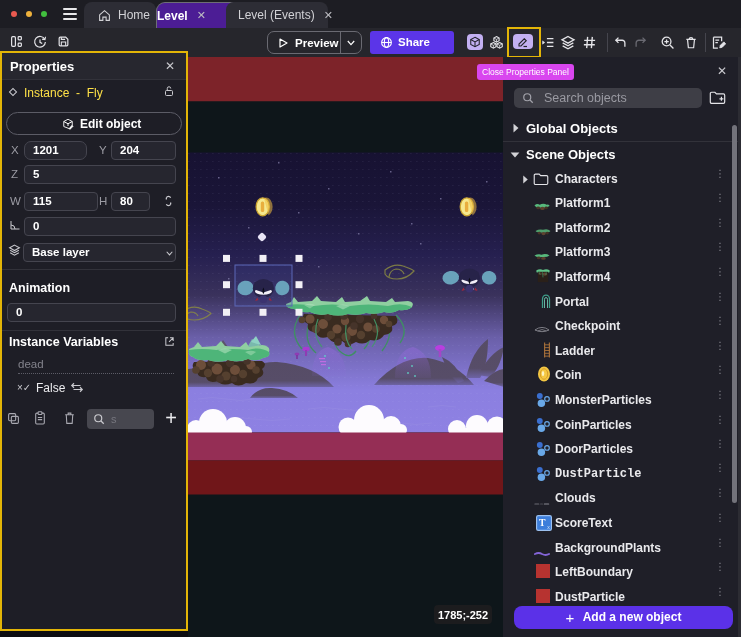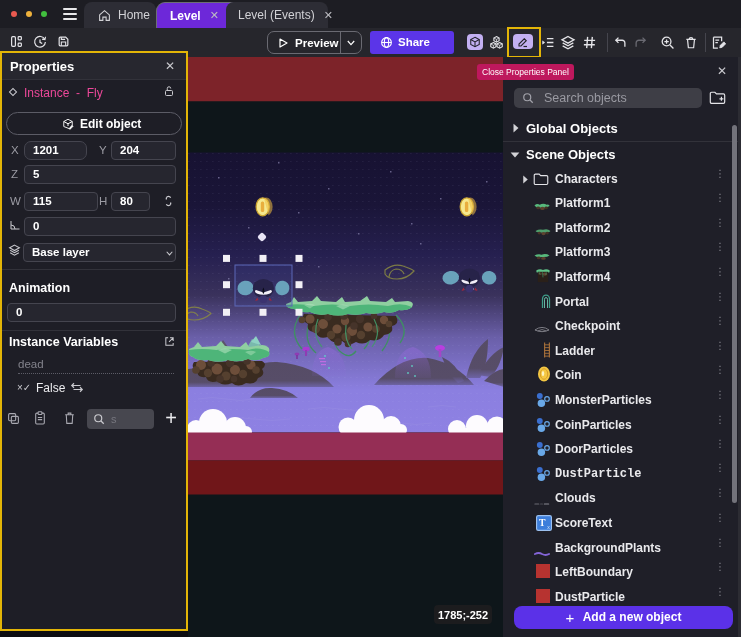--- a/index.html
+++ b/index.html
@@ -28,21 +28,21 @@
   .shead { position:absolute; color:#fff; font-size:12.5px; font-weight:bold; }
 
   
   #rpanel { left:503px; top:57px; width:238px; height:580px; background:#1f1f28; }
   .orow { position:absolute; left:0; width:228px; height:24px; }
   .orow .nm { position:absolute; left:52px; top:4px; color:#e9e9ec; font-size:12px; font-weight:bold; }
   .orow .dots { position:absolute; left:212px; top:3px; color:#8a8a92; font-size:10px; letter-spacing:0; line-height:6px; }
   .oicon { position:absolute; left:32px; top:4px; width:16px; height:16px; }
 
   
-  #tooltip { left:477px; top:64px; white-space:nowrap; padding:0 5px; height:16px; background:#be185d; border-radius:3px; color:#fff; font-size:8.5px; line-height:16px; text-align:center; z-index:50; }
+  #tooltip { left:477px; top:64px; white-space:nowrap; padding:0 5px; height:16px; background:#d946ef; border-radius:3px; color:#fff; font-size:8.5px; line-height:16px; text-align:center; z-index:50; }
 </style>
 </head>
 <body>
 
 <div id="topbar" class="abs">
   <div class="tl" style="left:10.5px; background:#e95a50;"></div>
   <div class="tl" style="left:25.5px; background:#eeb13c;"></div>
   <div class="tl" style="left:40.5px; background:#41bf3e;"></div>
   <div id="hamb" class="abs" style="left:63px; top:8px; width:14px; height:12px;">
     <span style="top:0"></span>
@@ -50,21 +50,21 @@
       <span style="top:10px"></span>
   </div>
 
   <div class="tab" style="left:84px; width:72px; background:#2d2d35; border-radius:8px 8px 0 0; padding-left:14px;">
     <svg width="13" height="13" viewBox="0 0 24 24" fill="none" stroke="#d2d2d6" stroke-width="2">
         <path d="M3 11 L12 3 L21 11 V21 H15 V15 H9 V21 H3 Z"></path>
       </svg>
     <span style="margin-left:7px;">Home</span>
   </div>
 
-  <div class="tab" style="left:156px; width:84px; background:#6d28d9; border:1px solid #6e6e76; border-bottom:none; border-radius:9px 9px 0 0; padding-left:13px; color:#fff; font-weight:bold;">
+  <div class="tab" style="left:156px; width:84px; background:#4c1d95; border:1px solid #6e6e76; border-bottom:none; border-radius:9px 9px 0 0; color:#fff; font-weight:bold;">
     Level <span class="x" style="font-weight:normal;">✕</span>
   </div>
 
   <div class="tab" style="left:226px; width:102px; background:#2d2d35; border-radius:8px 8px 0 0; padding-left:12px; white-space:nowrap;">
     Level (Events) <span class="x">✕</span>
   </div>
 </div>
 
 <div id="toolbar" class="abs">
 
@@ -428,21 +428,21 @@
 
 <div id="lpanel" class="abs">
   <div id="lphead">
     <span style="position:absolute; left:8px; top:6px; color:#fff; font-size:13px; font-weight:bold;">Properties</span>
     <span style="position:absolute; left:163px; top:6px; color:#c9c9ce; font-size:12px;">✕</span>
   </div>
 
   <svg class="abs" style="left:6px; top:34px;" width="10" height="10" viewBox="0 0 20 20" fill="none" stroke="#c9c9ce" stroke-width="2">
       <rect x="5" y="5" width="10" height="10" transform="rotate(45 10 10)"></rect>
     </svg>
-  <span class="abs" style="left:22px; top:33px; color:#ec4899; font-size:12px;">Instance&nbsp; -&nbsp; Fly</span>
+  <span class="abs" style="left:22px; top:33px; color:#fde047; font-size:12px;">Instance&nbsp; -&nbsp; Fly</span>
   <svg class="abs" style="left:162px; top:32px;" width="10" height="12" viewBox="0 0 20 24" fill="none" stroke="#c9c9ce" stroke-width="2">
       <rect x="3" y="11" width="14" height="10" rx="2"></rect>
       <path d="M6.5 11 V7 a3.5 3.5 0 0 1 7 0"></path>
     </svg>
 
   <div class="abs" style="left:4px; top:59px; width:176px; height:23px; border:1px solid #5c5c66; border-radius:11.5px;">
     <svg class="abs" style="left:55px; top:5px;" width="12" height="12" viewBox="0 0 24 24" fill="none" stroke="#fff" stroke-width="2">
         <path d="M12 2.5 L20.5 7 V14 L15 21.5 L3.5 17 V7 Z" stroke-width="1.8"></path>
         <path d="M3.5 7 L12 11.5 L20.5 7 M12 11.5 V16"></path>
         <path d="M14 21 l6.5 -6.5 l2 2 L16 23 Z" fill="#fff" stroke-width="0.8"></path>

